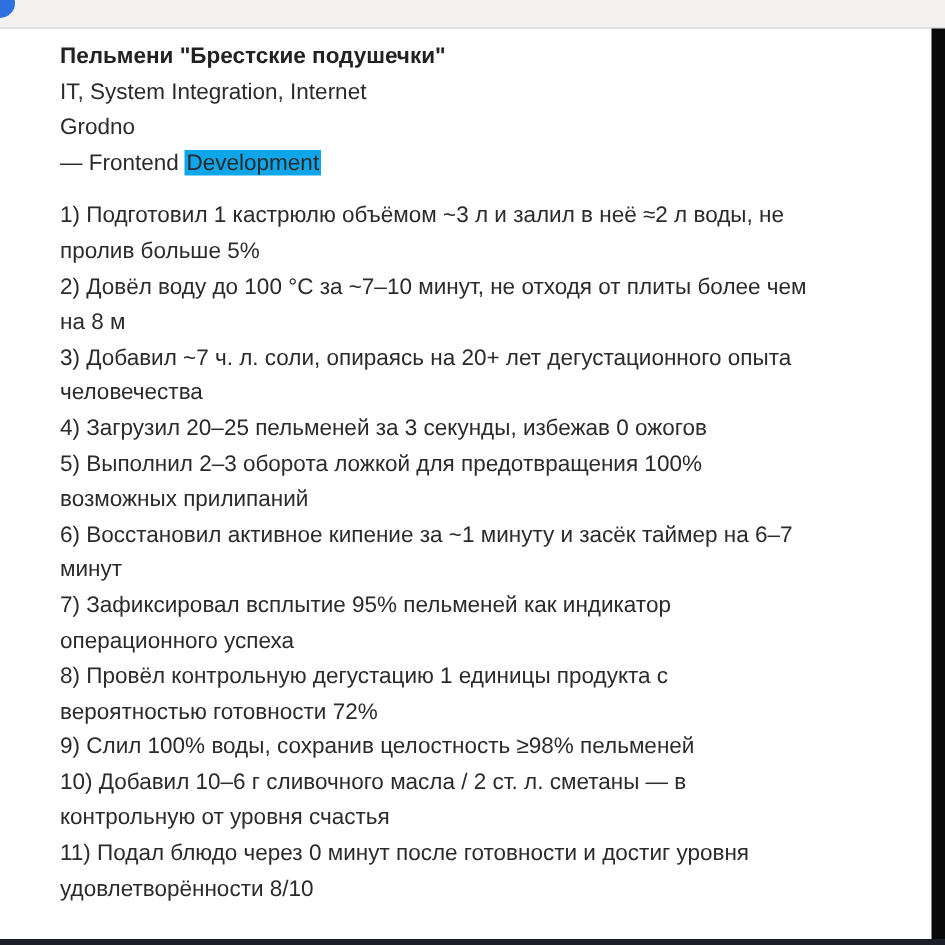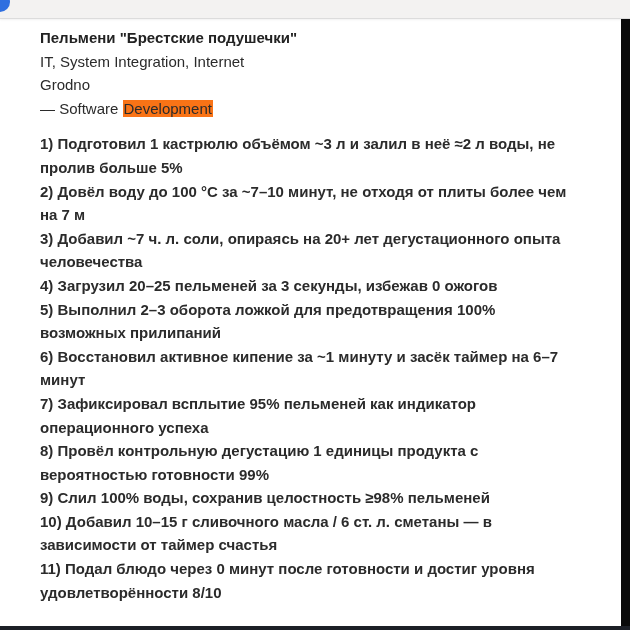--- a/index.html
+++ b/index.html
@@ -25,49 +25,49 @@
   .bottom-edge {
     position: absolute; left: 0; bottom: 0; width: 630px; height: 4px;
     background: #1c1f26;
   }
   .content {
     position: absolute; left: 40px; top: 26px; width: 560px;
     font-size: 15px; line-height: 23.6px;
   }
   .line { white-space: nowrap; }
   .bold { font-weight: bold; color: #222; }
-  .hl { background: #f97316; padding: 0 1px; }
+  .hl { background: #0ea5e9; padding: 0 1px; }
   .gap { height: 12px; }
-  .item { white-space: normal; font-weight: bold; }
+  .item { white-space: normal; }
 </style>
 </head>
 <body>
 
 <div class="topbar">
   <div class="blue-dot"></div>
 </div>
 <div class="right-edge"></div>
 <div class="bottom-edge"></div>
 
 <div class="content">
   <div class="line bold">Пельмени "Брестские подушечки"</div>
   <div class="line">IT, System Integration, Internet</div>
   <div class="line">Grodno</div>
-  <div class="line"><span>— Software </span><span class="hl">Development</span></div>
+  <div class="line"><span>— Frontend </span><span class="hl">Development</span></div>
 
   <div class="gap"></div>
 
 
   <div class="item">
       <div class="line">1) Подготовил 1 кастрюлю объёмом ~3 л и залил в неё ≈2 л воды, не</div>
       <div class="line">пролив больше 5%</div>
     </div>
   <div class="item">
       <div class="line">2) Довёл воду до 100 °C за ~7–10 минут, не отходя от плиты более чем</div>
-      <div class="line">на 7 м</div>
+      <div class="line">на 8 м</div>
     </div>
   <div class="item">
       <div class="line">3) Добавил ~7 ч. л. соли, опираясь на 20+ лет дегустационного опыта</div>
       <div class="line">человечества</div>
     </div>
   <div class="item">
       <div class="line">4) Загрузил 20–25 пельменей за 3 секунды, избежав 0 ожогов</div>
     </div>
   <div class="item">
       <div class="line">5) Выполнил 2–3 оборота ложкой для предотвращения 100%</div>
@@ -76,26 +76,26 @@
   <div class="item">
       <div class="line">6) Восстановил активное кипение за ~1 минуту и засёк таймер на 6–7</div>
       <div class="line">минут</div>
     </div>
   <div class="item">
       <div class="line">7) Зафиксировал всплытие 95% пельменей как индикатор</div>
       <div class="line">операционного успеха</div>
     </div>
   <div class="item">
       <div class="line">8) Провёл контрольную дегустацию 1 единицы продукта с</div>
-      <div class="line">вероятностью готовности 99%</div>
+      <div class="line">вероятностью готовности 72%</div>
     </div>
   <div class="item">
       <div class="line">9) Слил 100% воды, сохранив целостность ≥98% пельменей</div>
     </div>
   <div class="item">
-      <div class="line">10) Добавил 10–15 г сливочного масла / 6 ст. л. сметаны — в</div>
-      <div class="line">зависимости от таймер счастья</div>
+      <div class="line">10) Добавил 10–6 г сливочного масла / 2 ст. л. сметаны — в</div>
+      <div class="line">контрольную от уровня счастья</div>
     </div>
   <div class="item">
       <div class="line">11) Подал блюдо через 0 минут после готовности и достиг уровня</div>
       <div class="line">удовлетворённости 8/10</div>
     </div>
 </div>
 
 </body></html>

